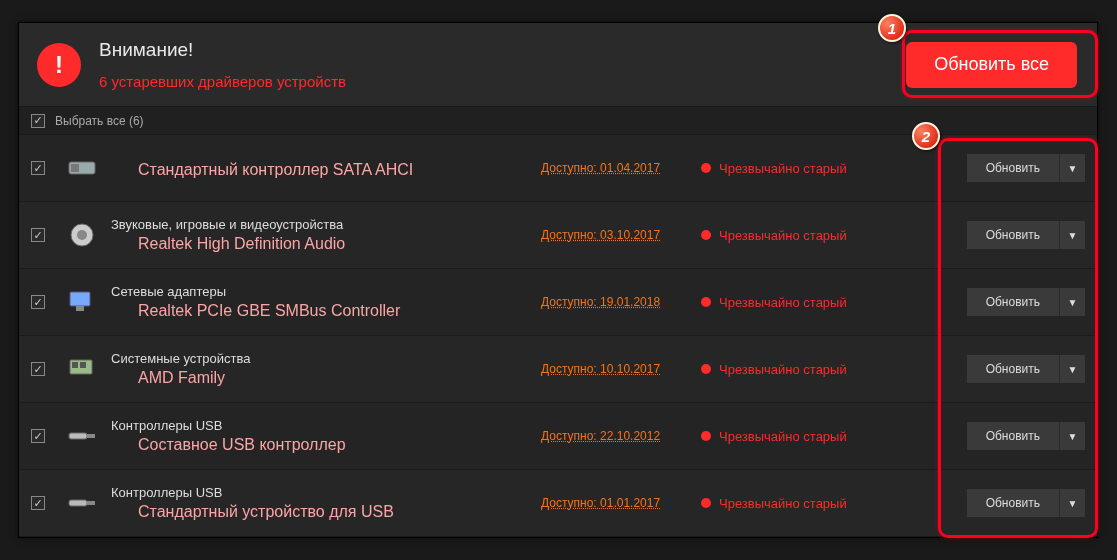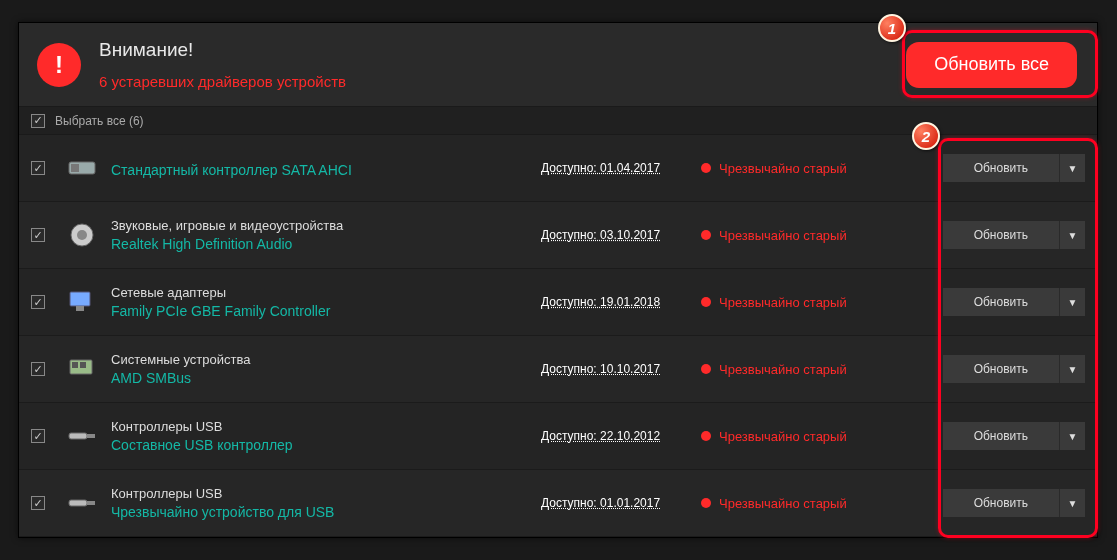--- a/index.html
+++ b/index.html
@@ -40,21 +40,21 @@
   .header-title { color: #e8e8e8; font-size: 19px; font-weight: 400; }
   .header-sub { color: #ff2a2a; font-size: 15px; margin-top: 12px; }
   .update-all {
     background: #ff2a2a;
     color: #fff;
     font-size: 18px;
     border: none;
     padding: 0 28px;
     height: 46px;
     cursor: pointer;
-    border-radius: 13px;
+    border-radius: 6px;
   }
   .select-all-row {
     display: flex; align-items: center;
     padding: 6px 12px;
     font-size: 12px; color: #aaa;
     background: #202020;
     border-bottom: 1px solid #1a1a1a;
     height: 28px;
   }
   .chk {
@@ -78,43 +78,43 @@
   .row .chk { margin-right: 22px; }
   .dev-icon {
     width: 30px; height: 30px;
     margin-right: 14px;
     display: flex; align-items: center; justify-content: center;
     color:#bbb;
     flex: 0 0 30px;
   }
   .dev-text { flex: 0 0 430px; }
   .dev-cat { color: #ddd; font-size: 13px; }
-  .dev-name { color: #14b8a6; font-size: 14px; margin-top: 3px; }
+  .dev-name { color: #fca5a5; font-size: 16px; margin-top: 3px; margin-left: 27px; }
   .avail {
     flex: 0 0 160px;
-    color: #ffffff; font-size: 12px;
+    color: #f97316; font-size: 12px;
     text-decoration: underline dotted;
     cursor: pointer;
   }
   .status {
     flex: 0 0 180px;
     color: #ff2a2a; font-size: 13px;
     display: flex; align-items: center;
   }
   .status .dot {
     width: 10px; height: 10px; border-radius: 50%;
     background: #ff2a2a; margin-right: 8px;
     flex: 0 0 10px;
   }
   .actions { flex: 1; display: flex; justify-content: flex-end; }
   .btn-update {
     background: #3a3a3a; color: #ddd;
     border: none; height: 28px;
     font-size: 12px; cursor: pointer;
-    padding: 0 31px;
+    padding: 0 19px;
   }
   .btn-dd {
     background: #3a3a3a; color: #ddd;
     border: none; border-left: 1px solid #2a2a2a;
     height: 28px; width: 26px;
     font-size: 10px; cursor: pointer;
   }
   
   .callout {
     position: absolute;
@@ -201,21 +201,21 @@
     <div class="row">
       <span class="chk">✓</span>
       <span class="dev-icon">
         <svg width="28" height="24" viewBox="0 0 28 24">
             <rect x="2" y="2" width="20" height="14" rx="1" fill="#7af" stroke="#557"></rect>
             <rect x="8" y="16" width="8" height="5" fill="#888"></rect>
           </svg>
       </span>
       <div class="dev-text">
         <div class="dev-cat">Сетевые адаптеры</div>
-        <div class="dev-name">Family PCIe GBE Family Controller</div>
+        <div class="dev-name">Realtek PCIe GBE SMBus Controller</div>
       </div>
       <div class="avail">Доступно: 19.01.2018</div>
       <div class="status">
           <span class="dot"></span>
           <span>Чрезвычайно старый</span>
         </div>
       <div class="actions">
         <button class="btn-update">Обновить</button>
         <button class="btn-dd">▼</button>
       </div>
@@ -225,21 +225,21 @@
       <span class="chk">✓</span>
       <span class="dev-icon">
         <svg width="28" height="24" viewBox="0 0 28 24">
             <rect x="2" y="3" width="22" height="14" rx="1" fill="#9b8" stroke="#666"></rect>
             <rect x="4" y="5" width="6" height="6" fill="#555"></rect>
             <rect x="12" y="5" width="6" height="6" fill="#555"></rect>
           </svg>
       </span>
       <div class="dev-text">
         <div class="dev-cat">Системные устройства</div>
-        <div class="dev-name">AMD SMBus</div>
+        <div class="dev-name">AMD Family</div>
       </div>
       <div class="avail">Доступно: 10.10.2017</div>
       <div class="status">
           <span class="dot"></span>
           <span>Чрезвычайно старый</span>
         </div>
       <div class="actions">
         <button class="btn-update">Обновить</button>
         <button class="btn-dd">▼</button>
       </div>
@@ -271,21 +271,21 @@
     <div class="row">
       <span class="chk">✓</span>
       <span class="dev-icon">
         <svg width="30" height="16" viewBox="0 0 30 16">
             <rect x="2" y="5" width="18" height="6" rx="2" fill="#bbb" stroke="#666"></rect>
             <rect x="20" y="6" width="8" height="4" fill="#888"></rect>
           </svg>
       </span>
       <div class="dev-text">
         <div class="dev-cat">Контроллеры USB</div>
-        <div class="dev-name">Чрезвычайно устройство для USB</div>
+        <div class="dev-name">Стандартный устройство для USB</div>
       </div>
       <div class="avail">Доступно: 01.01.2017</div>
       <div class="status">
           <span class="dot"></span>
           <span>Чрезвычайно старый</span>
         </div>
       <div class="actions">
         <button class="btn-update">Обновить</button>
         <button class="btn-dd">▼</button>
       </div>

